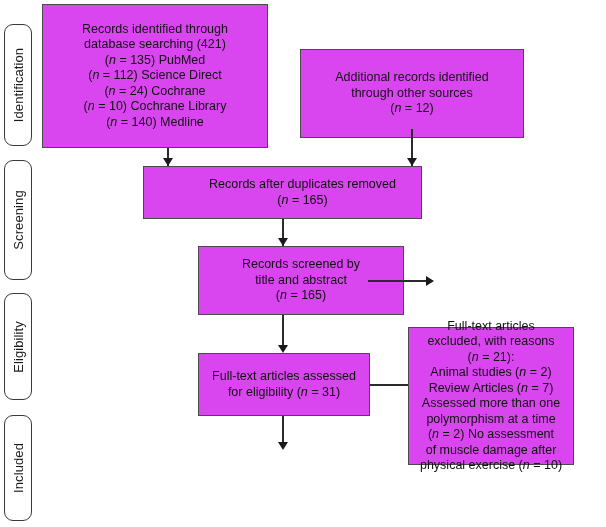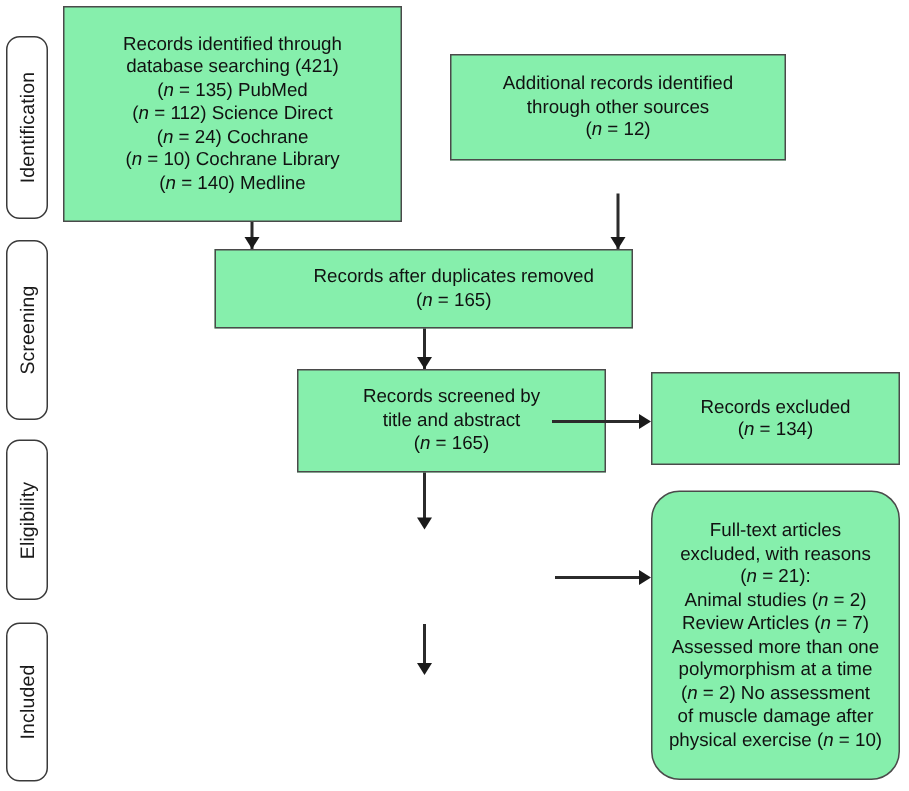--- a/index.html
+++ b/index.html
@@ -26,21 +26,21 @@
     white-space:nowrap;
     font-size:13px;
     color:#1a1a1a;
     letter-spacing:.1px;
   }
 
   
   .box{
     position:absolute;
     border:1px solid #4a4a4a;
-    background:#86efac;
+    background:#d946ef;
     box-sizing:border-box;
     display:flex;
     align-items:center;
     justify-content:center;
     text-align:center;
   }
   .box-text{
     font-size:12.5px;
     line-height:15.5px;
     color:#111111;
@@ -87,21 +87,21 @@
   </div>
 
   <div class="stage" style="left:4px;top:415px;width:28px;height:106px;">
     <span class="stage-label">Included</span>
   </div>
 
   <div class="box" style="left:42px;top:4px;width:226px;height:144px;">
     <div class="box-text">Records identified through<br>database searching (421)<br>(<i>n</i> = 135) PubMed<br>(<i>n</i> = 112) Science Direct<br>(<i>n</i> = 24) Cochrane<br>(<i>n</i> = 10) Cochrane Library<br>(<i>n</i> = 140) Medline</div>
   </div>
 
-  <div class="box" style="left:300px;top:36px;width:224px;height:71px;">
+  <div class="box" style="left:300px;top:49px;width:224px;height:89px;">
     <div class="box-text">Additional records identified<br>through other sources<br>(<i>n</i> = 12)</div>
   </div>
 
   <div class="ln vl" style="left:167px;top:148px;height:20px;"></div>
   <div class="arrow-down" style="left:163px;top:158px;"></div>
 
   <div class="ln vl" style="left:411px;top:129px;height:38px;"></div>
   <div class="arrow-down" style="left:407px;top:158px;"></div>
 
   <div class="box" style="left:143px;top:166px;width:279px;height:53px;padding-left:40px;">
@@ -111,32 +111,32 @@
   <div class="ln vl" style="left:282px;top:219px;height:27px;"></div>
   <div class="arrow-down" style="left:278px;top:238px;"></div>
 
   <div class="box" style="left:198px;top:246px;width:206px;height:69px;">
     <div class="box-text">Records screened by<br>title and abstract<br>(<i>n</i> = 165)</div>
   </div>
 
   <div class="ln hl" style="left:368px;top:280px;width:58px;"></div>
   <div class="arrow-right" style="left:426px;top:276px;"></div>
 
-  <div class="box" style="left:434px;top:248px;width:166px;height:62px;">
-    <div class="box-text">Records excluded<br>(<i>n</i> = 134)</div>
-  </div>
 
   <div class="ln vl" style="left:282px;top:315px;height:32px;"></div>
   <div class="arrow-down" style="left:278px;top:345px;"></div>
 
+  <div class="box" style="left:198px;top:353px;width:172px;height:63px;">
+    <div class="box-text">Full-text articles assessed<br>for eligibility (<i>n</i> = 31)</div>
+  </div>
 
   <div class="ln hl" style="left:370px;top:384px;width:56px;"></div>
   <div class="arrow-right" style="left:426px;top:380px;"></div>
 
-  <div class="box" style="left:434px;top:327px;width:166px;height:193px;border-radius:19px;">
+  <div class="box" style="left:408px;top:327px;width:166px;height:138px;">
     <div class="box-text">Full-text articles<br>excluded, with reasons<br>(<i>n</i> = 21):<br>Animal studies (<i>n</i> = 2)<br>Review Articles (<i>n</i> = 7)<br>Assessed more than one<br>polymorphism at a time<br>(<i>n</i> = 2) No assessment<br>of muscle damage after<br>physical exercise (<i>n</i> = 10)</div>
   </div>
 
   <div class="ln vl" style="left:282px;top:416px;height:28px;"></div>
   <div class="arrow-down" style="left:278px;top:442px;"></div>
 
 
 </div>
 
 </body></html>

